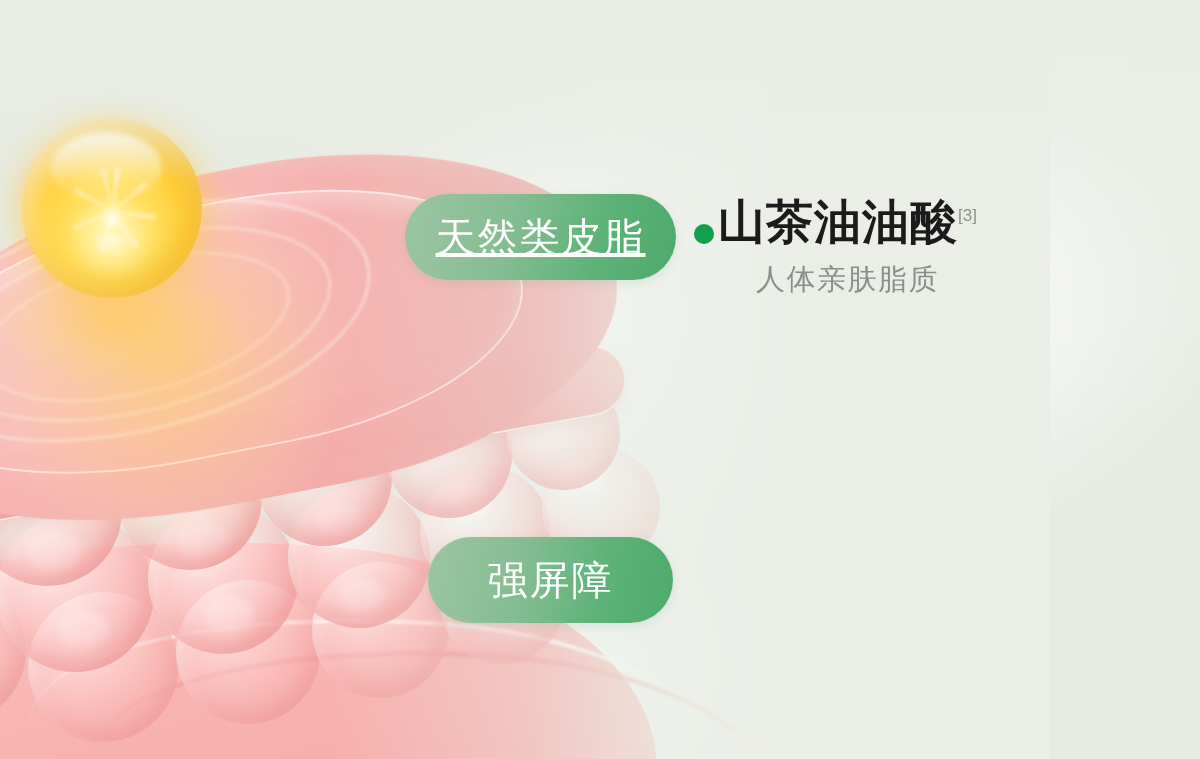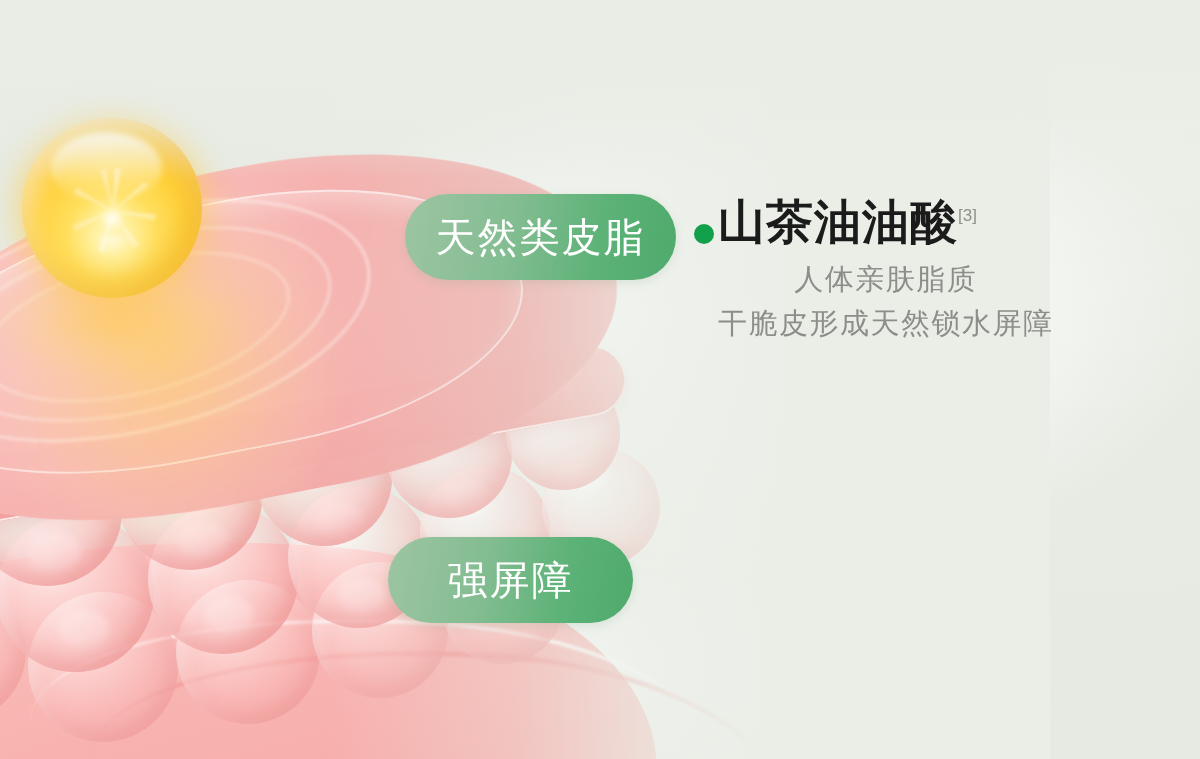--- a/index.html
+++ b/index.html
@@ -275,39 +275,39 @@
     pointer-events: none;
   }
 
   
   .block {
     position: absolute;
     display: flex;
     align-items: flex-start;
   }
   .block-1 { left: 405px; top: 194px; }
-  .block-2 { left: 388px; top: 537px; }
+  .block-2 { left: 428px; top: 537px; }
 
   .badge {
     display: flex;
     align-items: center;
     justify-content: center;
     height: 86px;
     border-radius: 43px;
     box-sizing: border-box;
     padding: 0 26px;
     background: linear-gradient(100deg, #9dc5a2 0%, #84bd92 38%, #5cb277 72%, #4faa6c 100%);
     color: #ffffff;
     font-size: 40px;
     letter-spacing: 2px;
     font-weight: 400;
     white-space: nowrap;
     box-shadow: 0 3px 10px rgba(110,160,120,0.18);
   }
-  .badge-1 { width: 271px; }
+  .badge-1 { width: 271px; text-decoration: underline; }
   .badge-2 { width: 245px; }
 
   .text-col {
     margin-left: 18px;
     padding-top: 2px;
   }
   .headline {
     display: flex;
     align-items: flex-start;
     white-space: nowrap;
@@ -404,21 +404,20 @@
 
   <div class="block block-1">
     <div class="badge badge-1">天然类皮脂</div>
     <div class="text-col">
       <div class="headline">
         <span class="bullet-dot"></span>
         <span class="headline-text"><span>山茶油油酸</span><span class="sup">[3]</span></span>
       </div>
       <div class="sub-wrap">
         <div class="sub-line">人体亲肤脂质</div>
-        <div class="sub-line">干脆皮形成天然锁水屏障</div>
       </div>
     </div>
   </div>
 
   <div class="block block-2">
     <div class="badge badge-2">强屏障</div>
   </div>
 
 </div>
 

